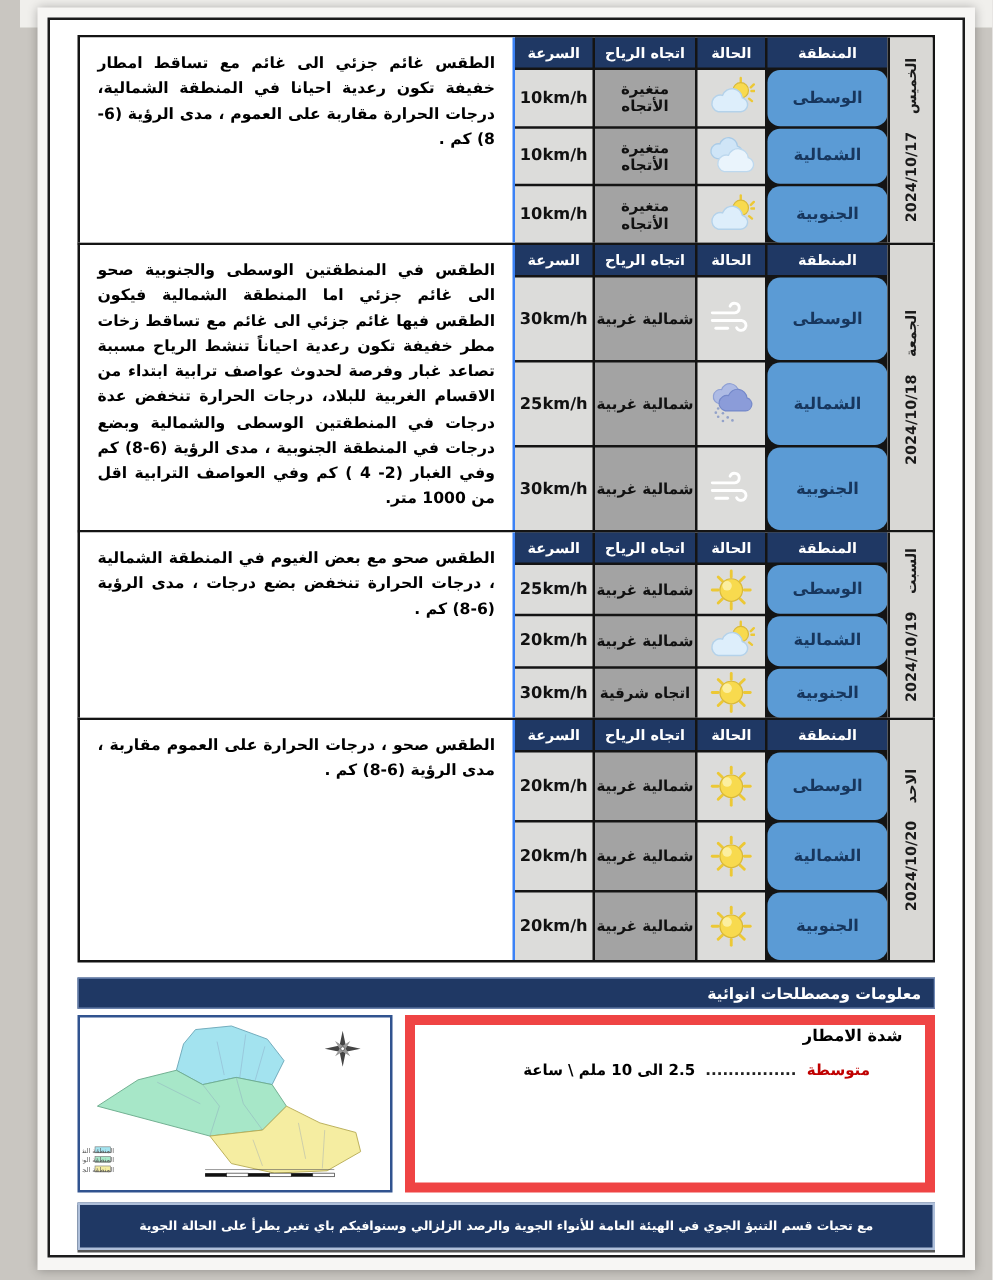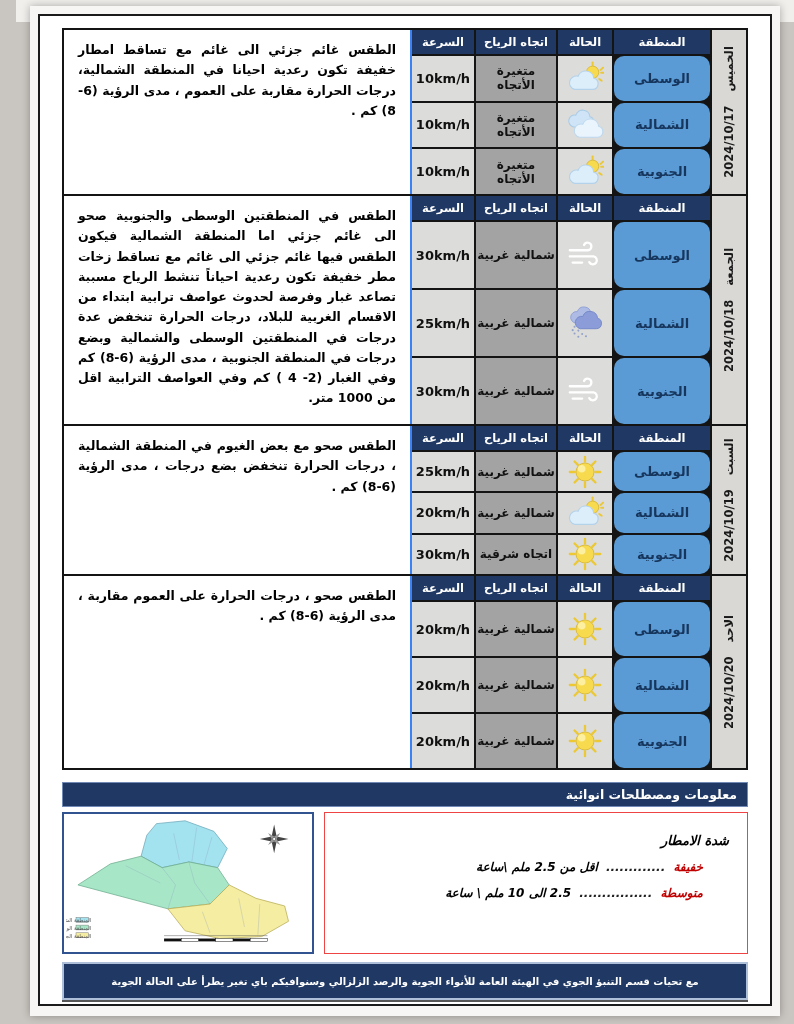--- a/index.html
+++ b/index.html
@@ -54,22 +54,22 @@
     font-size:12.5px;font-weight:700;line-height:1.62;color:#000;
   }
   
   .info-title-bar{
     margin-top:14px;height:25px;background:#1f3864;border:1px solid #7189b5;
     color:#fff;font-size:12.5px;font-weight:700;
     display:flex;align-items:center;direction:rtl;padding:0 10px;box-sizing:border-box;
   }
   .info-panels{display:flex;direction:rtl;gap:10px;margin-top:5px;height:142px;}
   .rain-panel{
-    flex:1;border:1px solid #ef4444;background:#fff;direction:rtl;
-    padding:20px 18px;box-sizing:border-box;font-style:italic;
+    flex:1;border:8px solid #ef4444;background:#fff;direction:rtl;
+    padding:2px 18px;box-sizing:border-box;
   }
   .rain-title{font-size:13px;font-weight:700;color:#000;margin-bottom:4px;}
   .rain-line{margin-top:12px;padding-right:26px;font-size:12px;font-weight:700;color:#000;}
   .rain-line .rl{color:#c00000;}
   .rain-line .rd{letter-spacing:1px;color:#222;margin:0 4px;}
   .map-panel{
     flex:0 0 252px;border:2px solid #31538f;background:#fff;
     box-sizing:border-box;padding:2px;
   }
   .map-panel svg{width:100%;height:100%;display:block;}
@@ -343,25 +343,20 @@
   </section>
 </div>
 
     <div class="info-title-bar">
       <span>معلومات ومصطلحات انوائية</span>
     </div>
 
     <div class="info-panels">
       <div class="rain-panel">
         <div class="rain-title">شدة الامطار</div>
-        <div class="rain-line">
-          <span class="rl">خفيفة</span>
-          <span class="rd">.............</span>
-          <span class="rv">اقل من 2.5  ملم \ساعة</span>
-        </div>
         <div class="rain-line">
           <span class="rl">متوسطة</span>
           <span class="rd">................</span>
           <span class="rv">2.5 الى 10 ملم \ ساعة</span>
         </div>
       </div>
 
       <div class="map-panel">
         <svg viewBox="0 0 250 140">
 

